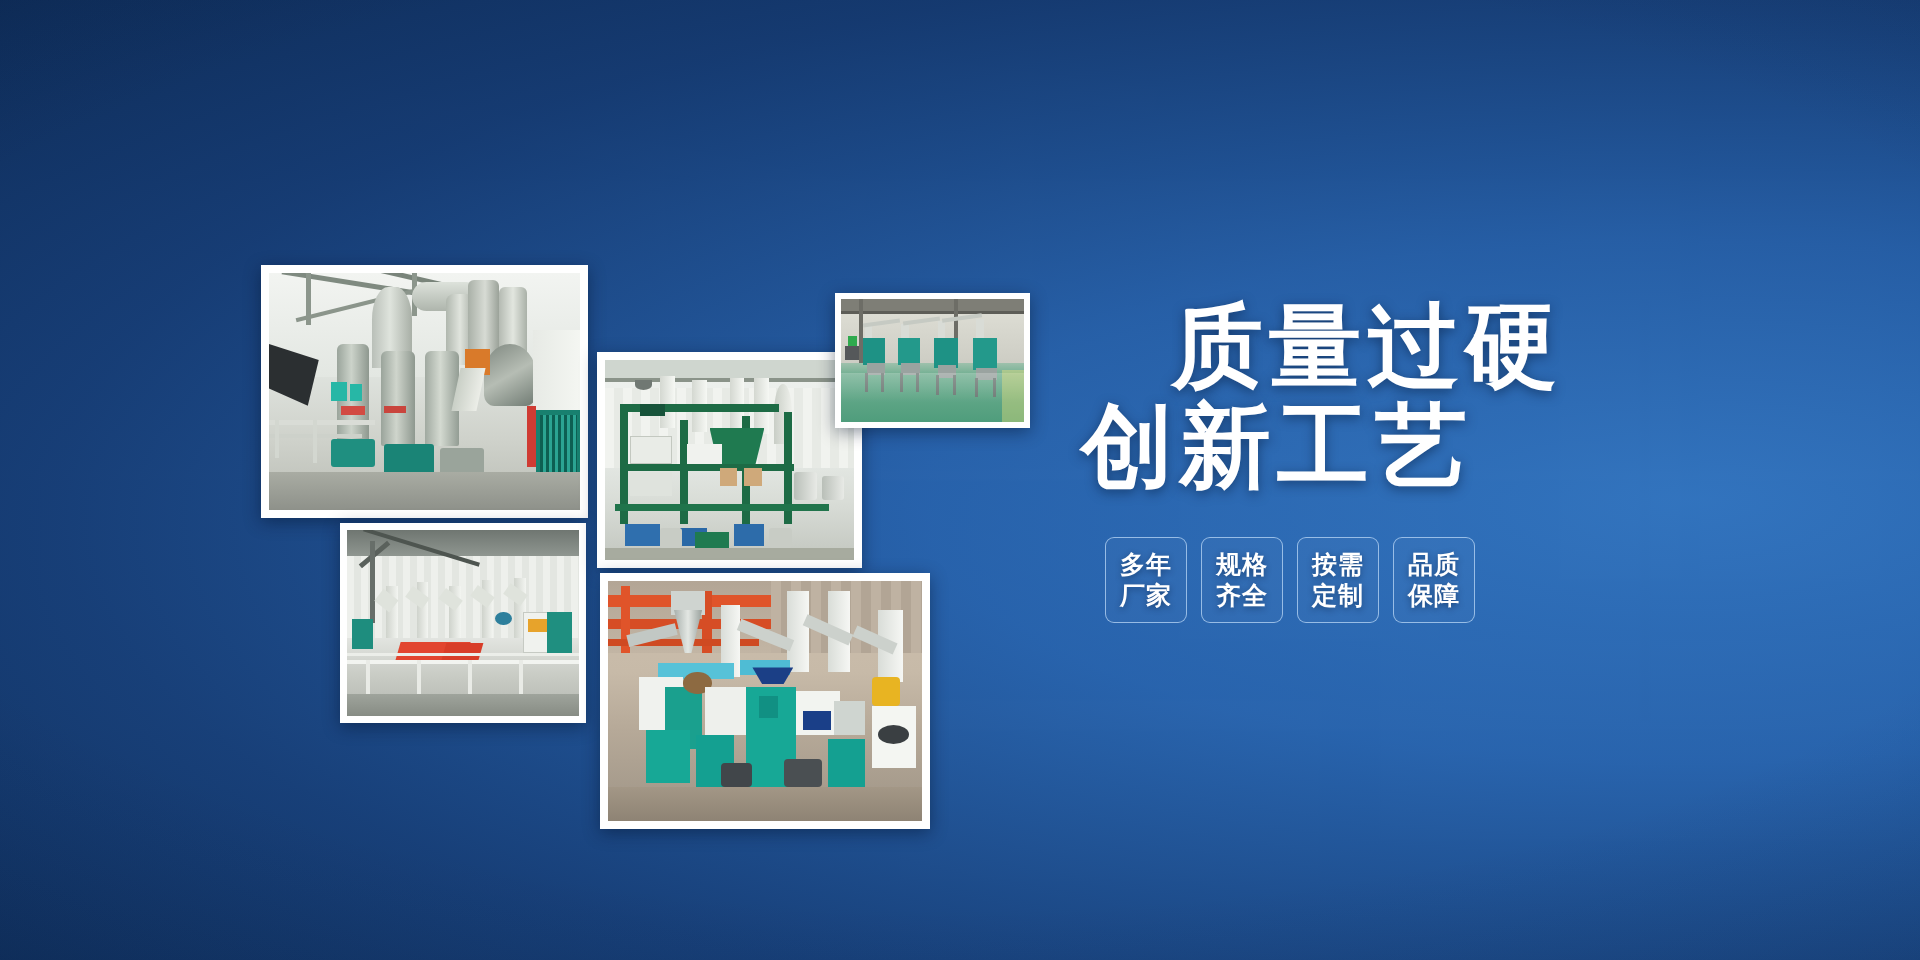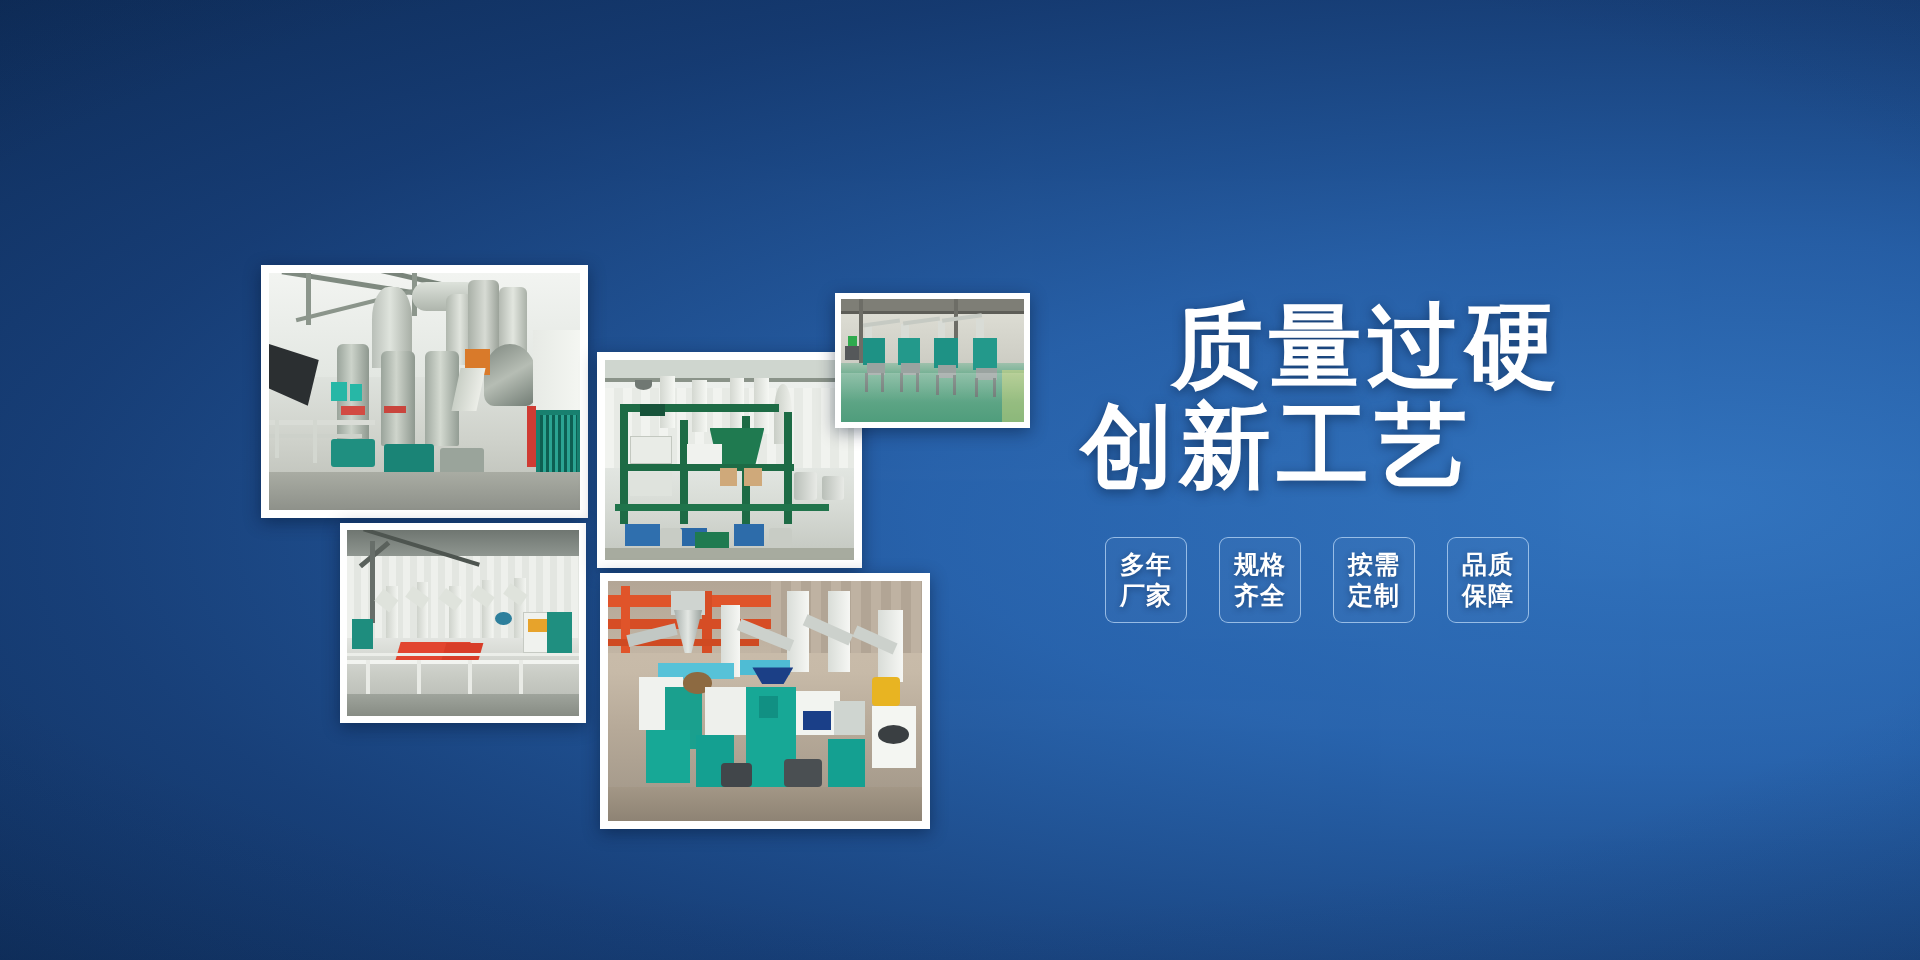--- a/index.html
+++ b/index.html
@@ -52,21 +52,21 @@
   .copy { position:absolute; left:1075px; top:295px; width:560px; }
   .headline { color:#fff; font-weight:700; letter-spacing:6px;
               text-shadow:0 3px 12px rgba(4,22,52,.5); }
   .h-l1 { font-size:92px; line-height:96px; padding-left:6px; }
   .h-l2 { font-size:92px; line-height:104px; padding-left:96px; }
   .subtitle {
     margin-top:30px; color:#ffffff; font-size:22px; font-weight:700;
     letter-spacing:1.2px; text-shadow:0 2px 8px rgba(4,22,52,.5);
     white-space:nowrap;
   }
-  .badges { display:flex; gap:32px; margin-top:42px; padding-left:30px;align-items:center; }
+  .badges { display:flex; gap:14px; margin-top:42px; padding-left:30px;align-items:center; }
   .badge {
     width:82px; height:86px; border:1.6px solid rgba(185,215,245,.75);
     border-radius:9px; display:flex; flex-direction:column;
     align-items:center; justify-content:center;
     color:#fff; font-size:25px; font-weight:700; line-height:31px;
     letter-spacing:1px; text-shadow:0 2px 6px rgba(4,22,52,.45);
     background:rgba(255,255,255,.03);
   }
 </style>
 </head>

